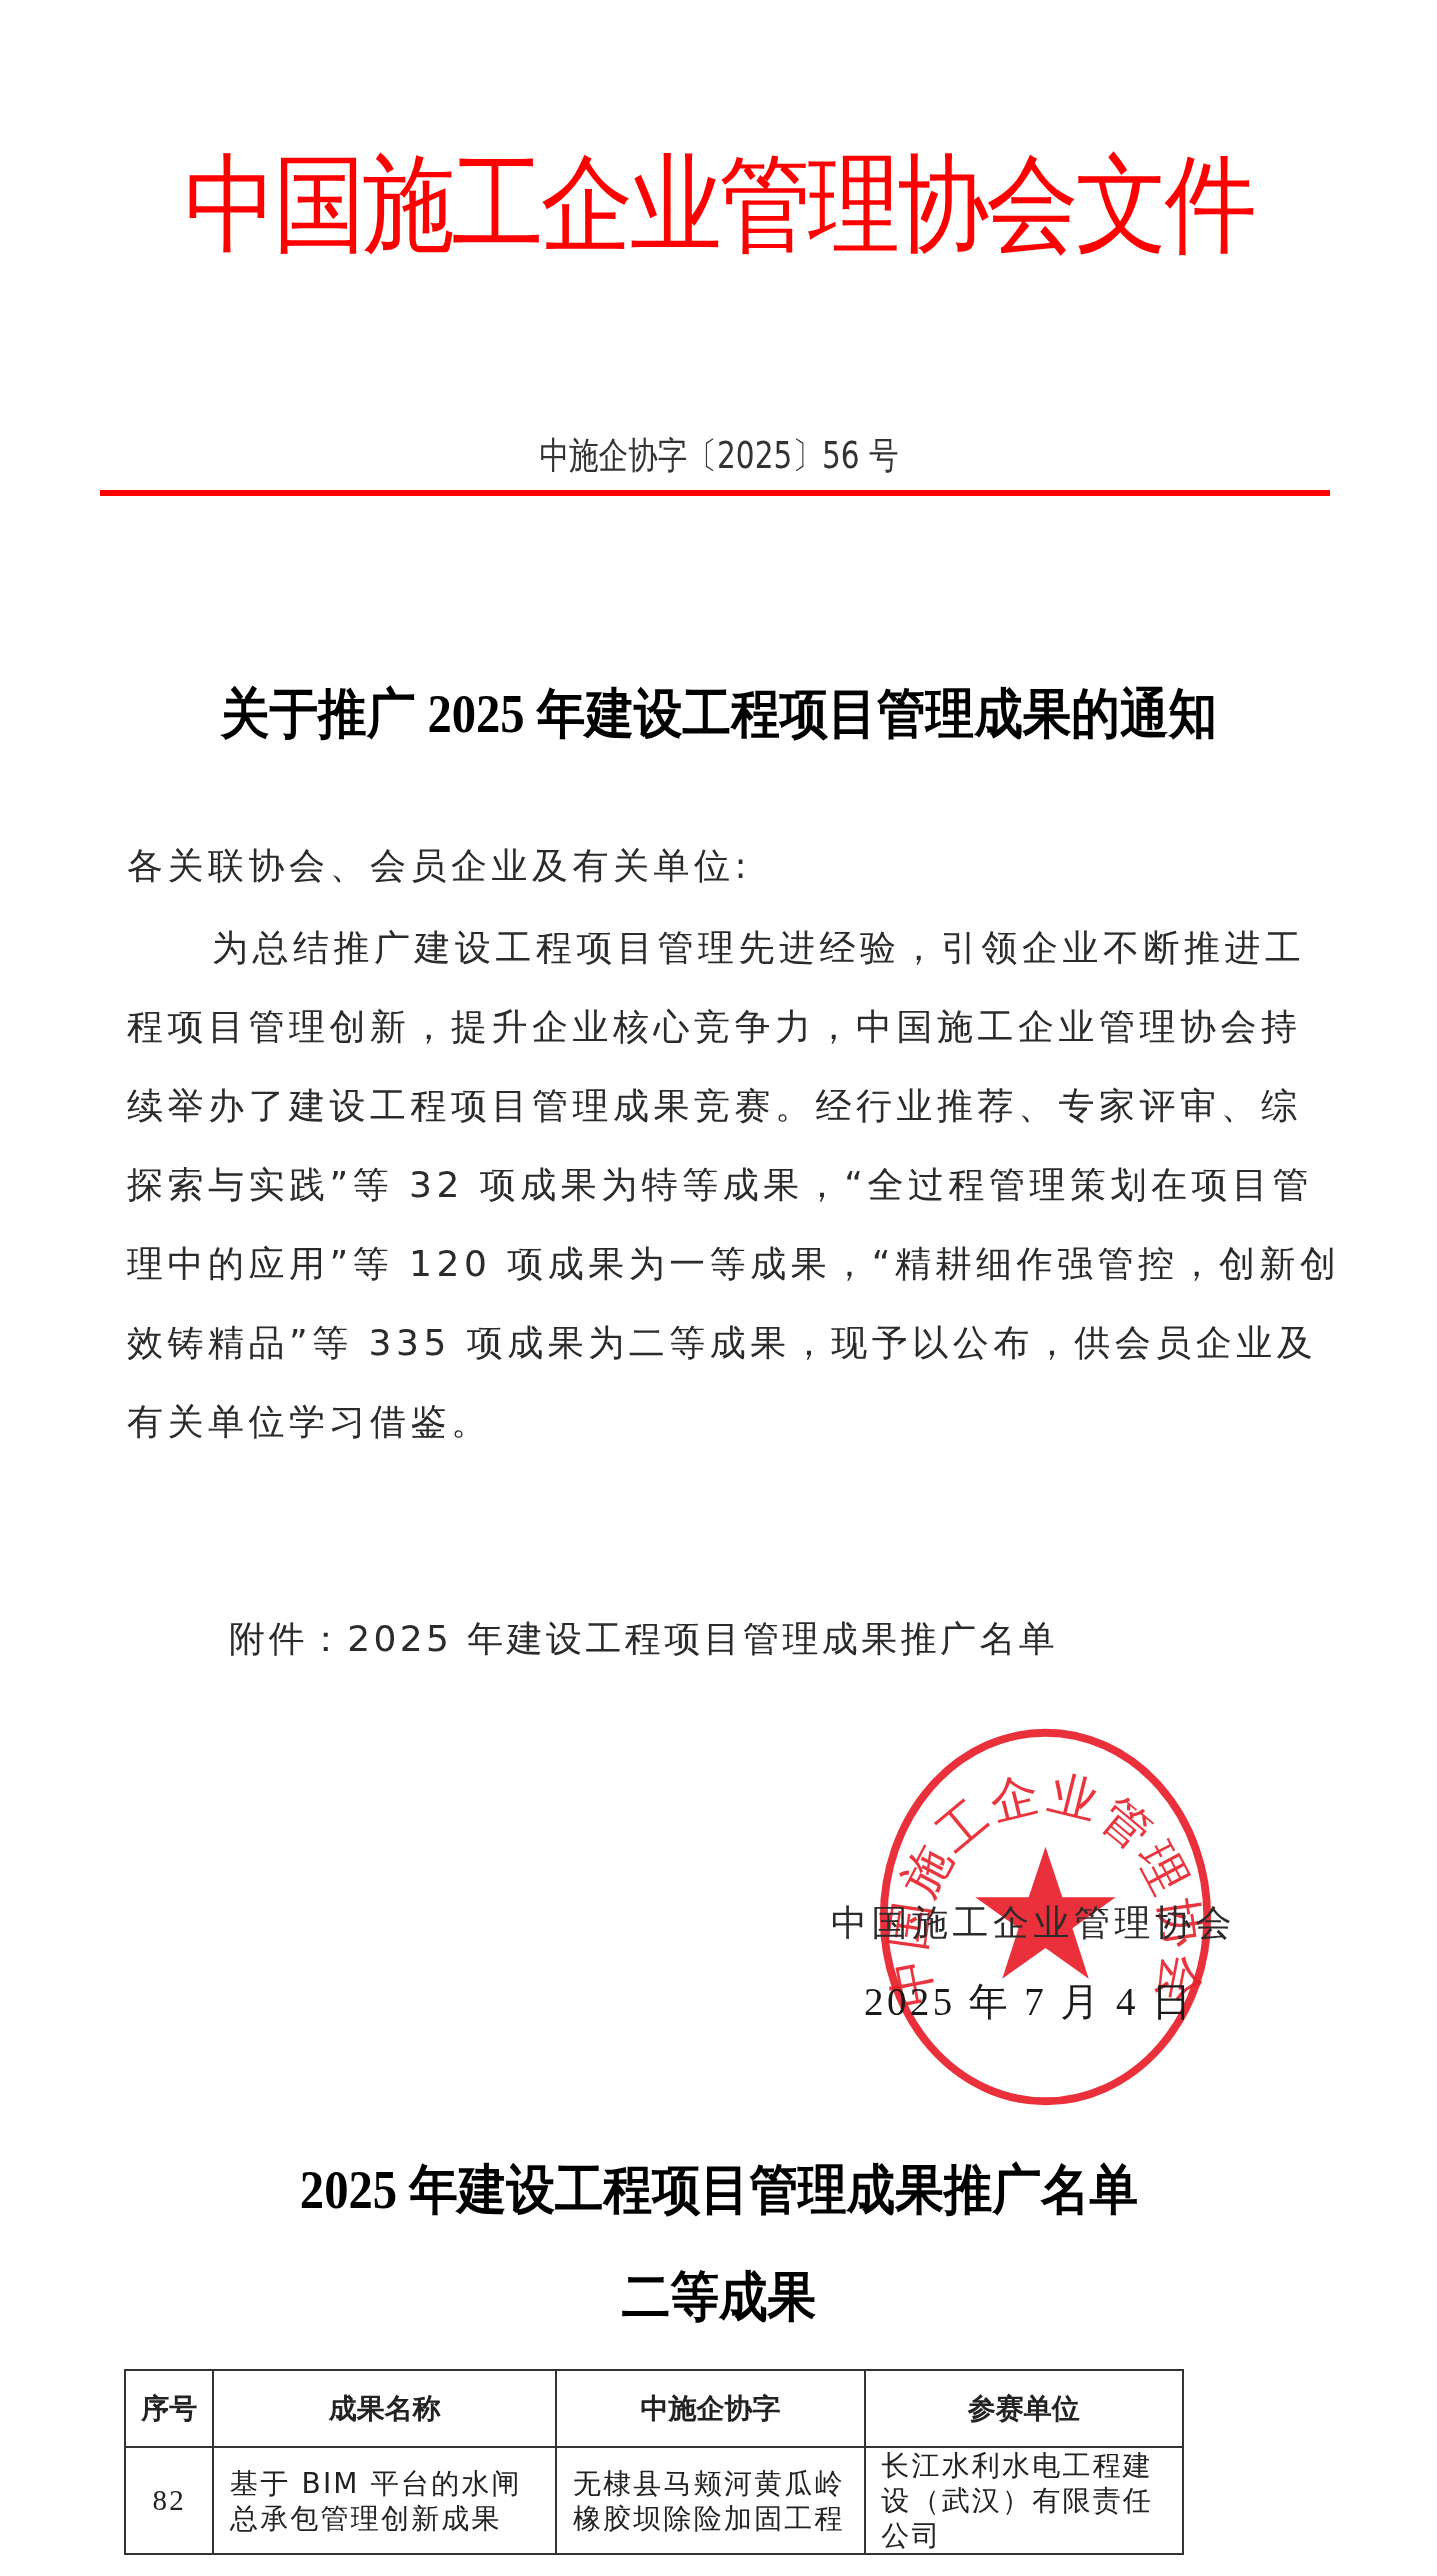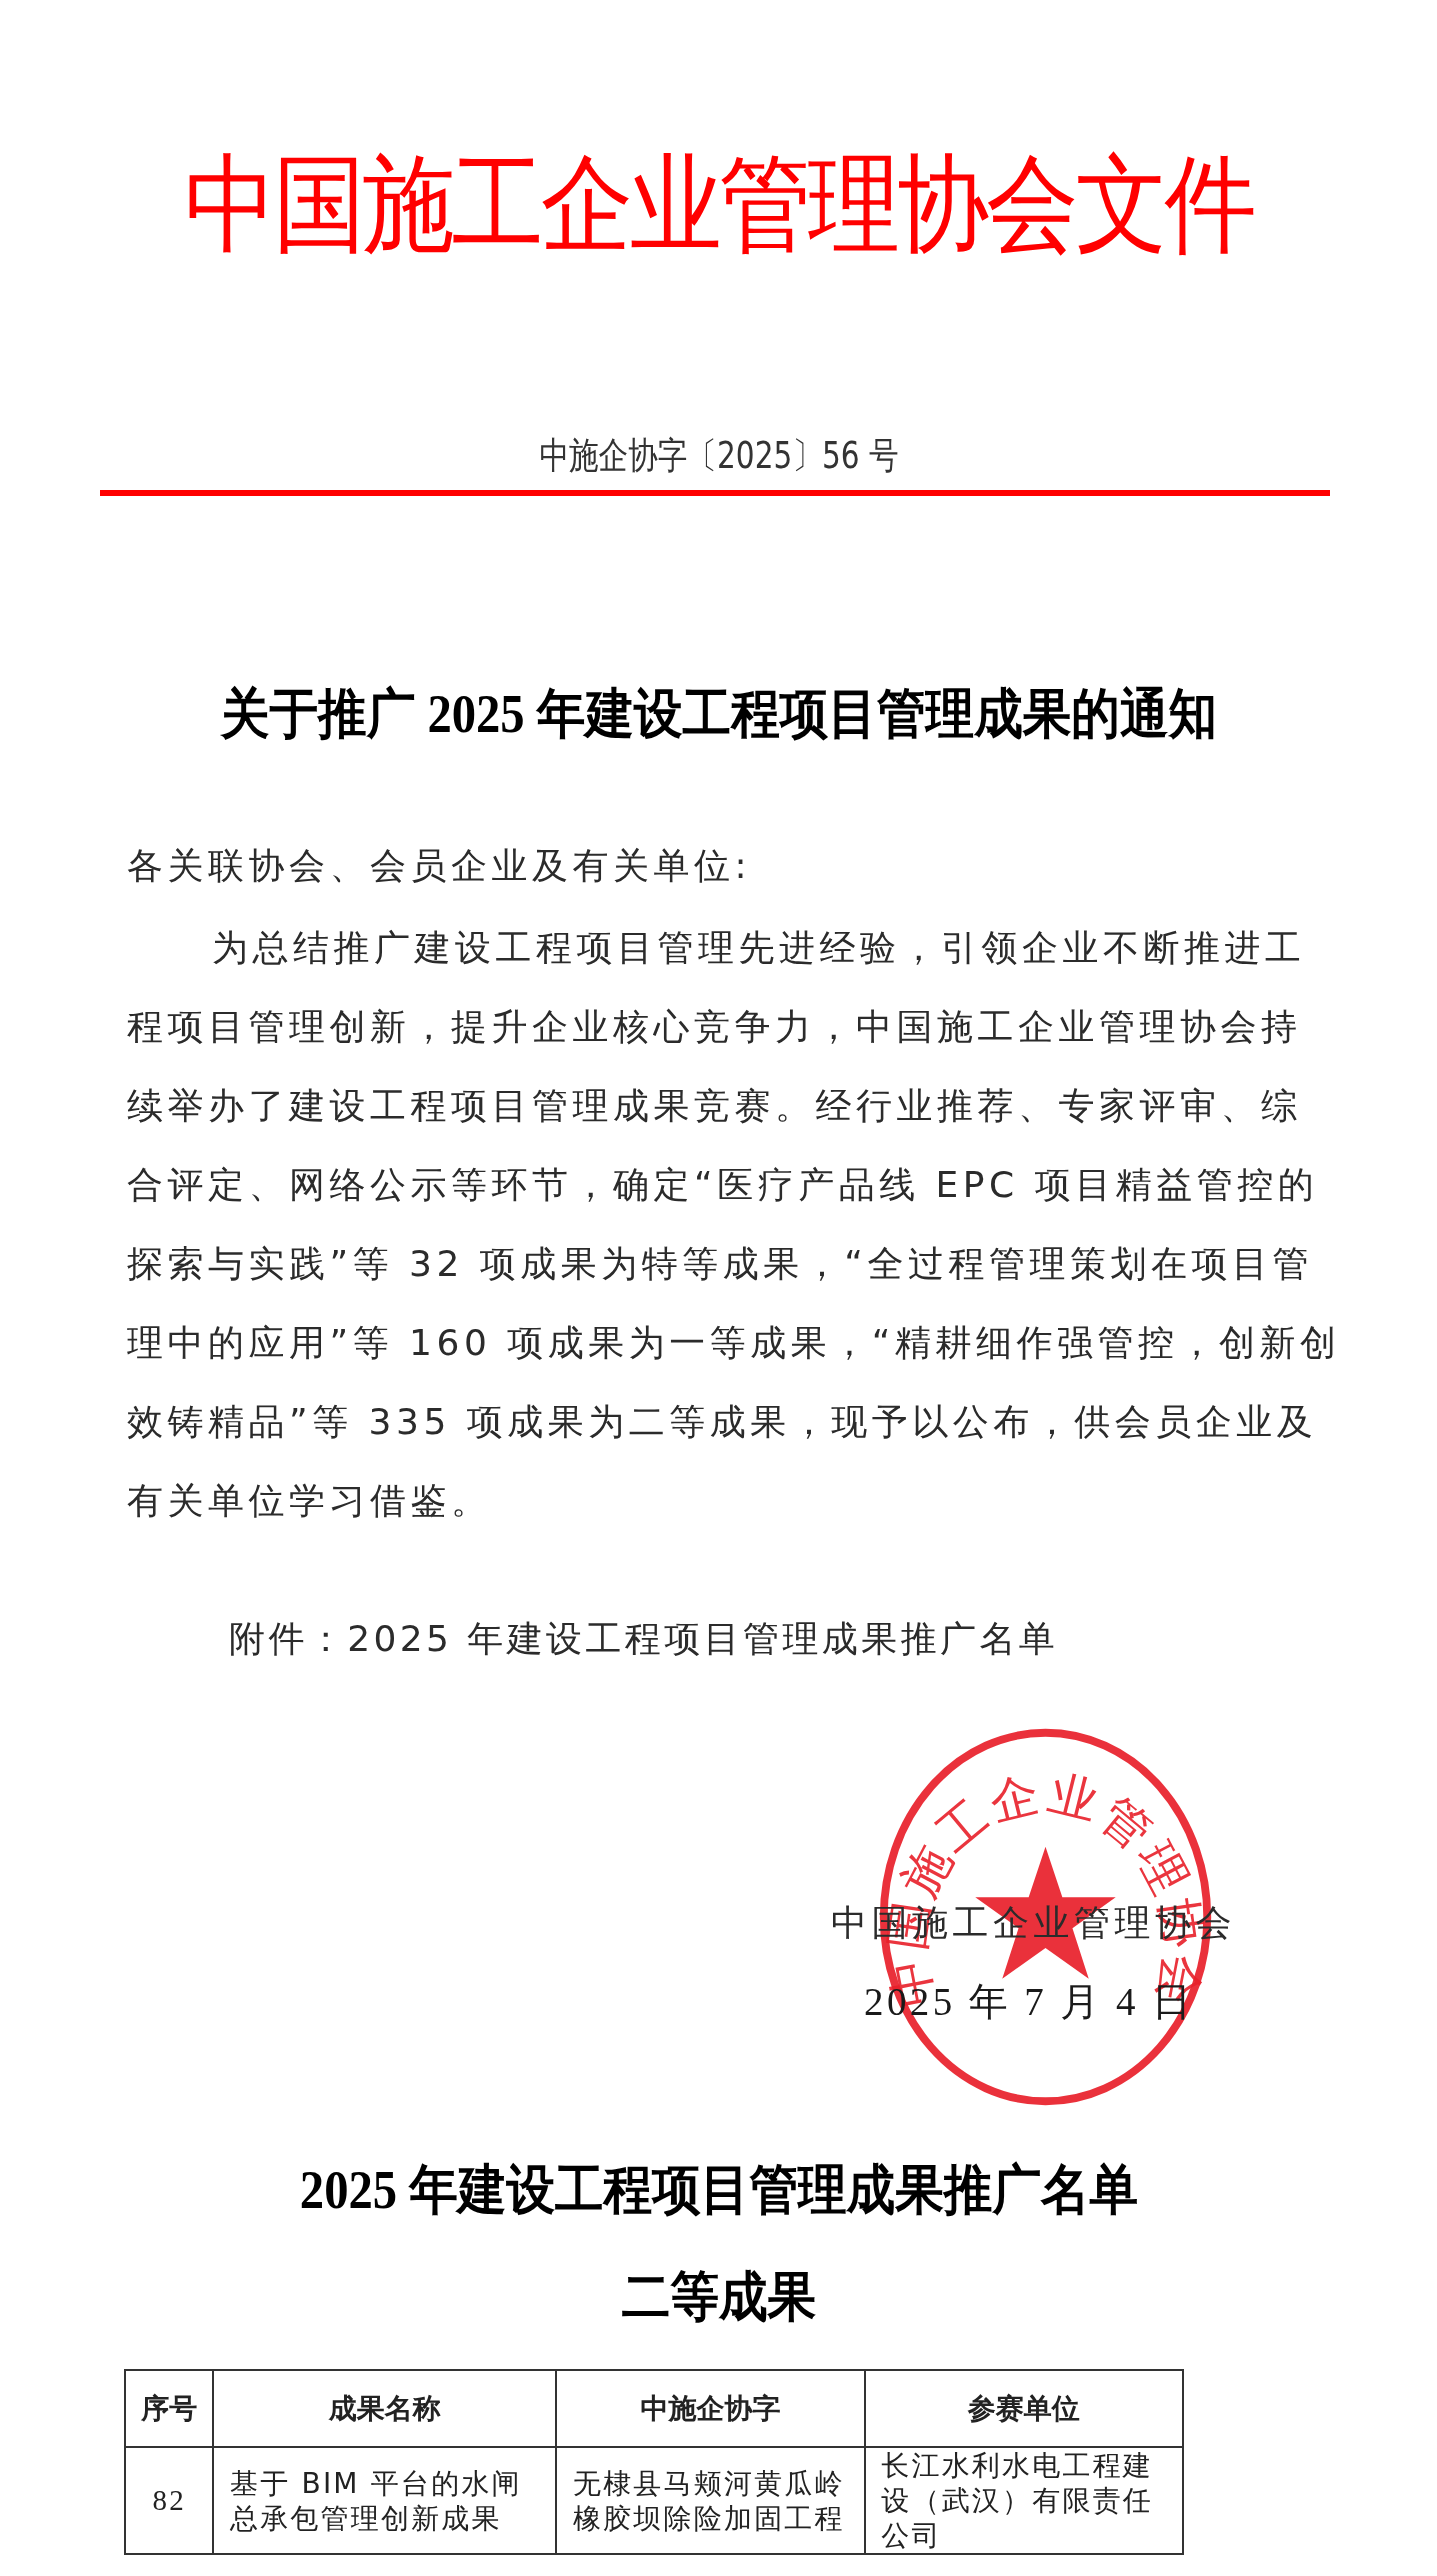--- a/index.html
+++ b/index.html
@@ -68,23 +68,22 @@
 <div class="abs red-rule"></div>
 
 <div class="abs notice-title">关于推广 2025 年建设工程项目管理成果的通知</div>
 
 <div class="abs body-text salutation">各关联协会、会员企业及有关单位:</div>
 
 <div class="abs body-text paragraph" style="text-indent:0;">
   <span class="ln first">为总结推广建设工程项目管理先进经验，引领企业不断推进工</span>
   <span class="ln">程项目管理创新，提升企业核心竞争力，中国施工企业管理协会持</span>
   <span class="ln">续举办了建设工程项目管理成果竞赛。经行业推荐、专家评审、综</span>
-  <span class="ln">合评定、网络公示等环节，确定“医疗产品线 EPC 项目精益管控的</span>
   <span class="ln">探索与实践”等 32 项成果为特等成果，“全过程管理策划在项目管</span>
-  <span class="ln">理中的应用”等 160 项成果为一等成果，“精耕细作强管控，创新创</span>
+  <span class="ln">理中的应用”等 120 项成果为一等成果，“精耕细作强管控，创新创</span>
   <span class="ln">效铸精品”等 335 项成果为二等成果，现予以公布，供会员企业及</span>
   <span class="ln">有关单位学习借鉴。</span>
 </div>
 
 <div class="abs attachment">附件：2025 年建设工程项目管理成果推广名单</div>
 
 <svg class="abs seal" viewBox="0 0 600 680">
   <defs>
     <path id="sealArc" d="M 95 470 A 215 245 0 1 1 505 470" fill="none"></path>
   </defs>

